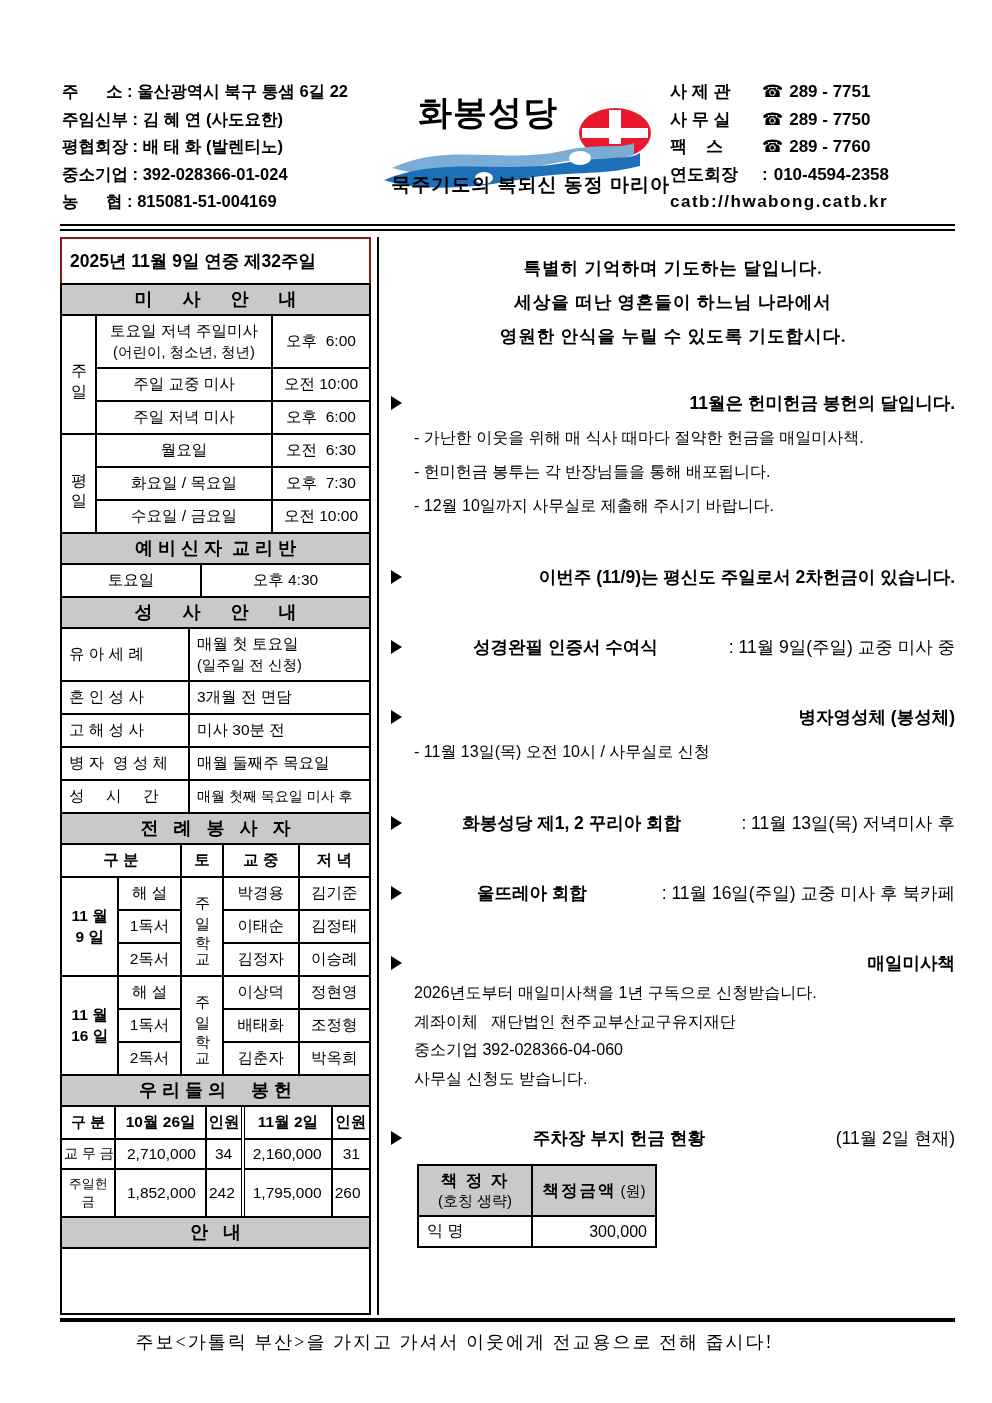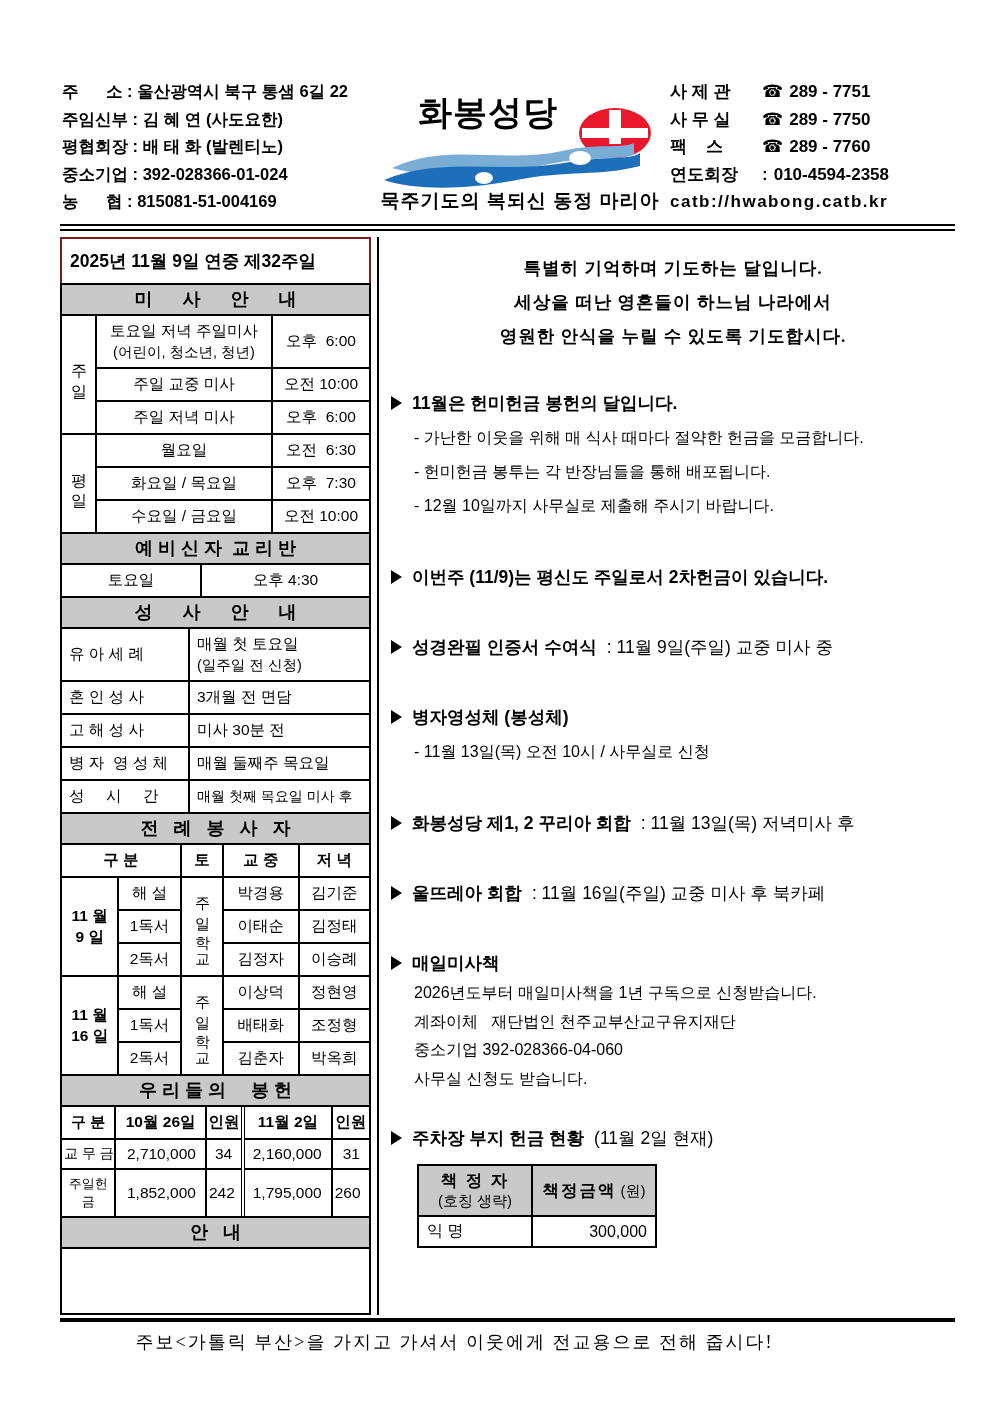--- a/index.html
+++ b/index.html
@@ -11,21 +11,21 @@
   }
   .pre { white-space: pre; }
 
   
   .masthead { position: absolute; top: 78px; left: 62px; width: 893px; display: flex; }
   .mast-left { width: 308px; font-size: 16.5px; font-weight: bold; line-height: 27.5px; }
   .mast-center { width: 300px; position: relative; height: 138px; }
   .logo-title { position: absolute; top: 12px; left: 48px; font-size: 34px; font-weight: bold; letter-spacing: 1px; }
   .logo-emblem { position: absolute; top: 27px; left: 206px; }
   .logo-waves { position: absolute; top: 58px; left: 14px; }
-  .logo-sub { position: absolute; bottom: 2px; width: 100%; text-align: center; font-size: 19px; font-weight: bold; letter-spacing: 1px; }
+  .logo-sub { position: absolute; bottom: 18px; width: 100%; text-align: right; font-size: 19px; font-weight: bold; letter-spacing: 1px; }
   .mast-right { width: 285px; font-size: 17px; font-weight: bold; line-height: 27.5px; }
   .mr-line { display: flex; align-items: baseline; white-space: pre; }
   .mr-label { display: inline-block; min-width: 86px; }
   .mr-icon { margin: 0 6px; }
   .mr-url { letter-spacing: 1.5px; }
 
   
   .top-rule { position: absolute; top: 224px; left: 60px; width: 895px; border-top: 7px double #000; }
   .bottom-rule { position: absolute; top: 1318px; left: 60px; width: 895px; border-top: 4px solid #000; }
   .footer-text { position: absolute; top: 1330px; left: 0; width: 909px; text-align: center;
@@ -57,21 +57,21 @@
   .off td { padding-top: 9px; padding-bottom: 9px; }
   .notice-box { border: 2px solid #000; margin-top: -2px; flex: 1; background: #fff; }
 
   
   .intro { padding-top: 14px; text-align: center; font-family: "Liberation Serif", "DejaVu Serif", serif;
            font-weight: bold; font-size: 17.5px; line-height: 34px; letter-spacing: 1px; }
   .ann { margin-top: 38px; }
   .ann.mt-lg { margin-top: 46px; }
   .ann.mt-md { margin-top: 42px; }
   .ann.mt-sm { margin-top: 33px; }
-  .ann-head { display: flex; align-items: center; gap: 10px; font-size: 17.5px; white-space: nowrap; }
+  .ann-head { display: flex; align-items: center; gap: 10px; font-size: 17.5px; white-space: nowrap; justify-content: space-between; }
   .tri { width: 0; height: 0; border-left: 11px solid #000; border-top: 7px solid transparent;
          border-bottom: 7px solid transparent; flex: none; }
   .ann-title { font-weight: bold; }
   .ann-tail { font-weight: normal; }
   .ann-subs { margin-left: 23px; margin-top: 6px; font-size: 16px; line-height: 34px; }
   .ann-subs.tight { line-height: 28.5px; margin-top: 4px; }
 
   
   table.park { border-collapse: collapse; margin: 14px 0 0 26px; width: 238px; table-layout: fixed; }
   table.park, table.park td { border: 2px solid #000; }
@@ -339,21 +339,21 @@
         <div>세상을 떠난 영혼들이 하느님 나라에서</div>
         <div>영원한 안식을 누릴 수 있도록 기도합시다.</div>
       </div>
 
       <div class="ann">
         <div class="ann-head">
           <span class="tri"></span>
           <span class="ann-title">11월은 헌미헌금 봉헌의 달입니다.</span>
         </div>
         <div class="ann-subs">
-          <div>- 가난한 이웃을 위해 매 식사 때마다 절약한 헌금을 모금합니다.</div>
+          <div>- 가난한 이웃을 위해 매 식사 때마다 절약한 헌금을 매일미사책.</div>
           <div>- 헌미헌금 봉투는 각 반장님들을 통해 배포됩니다.</div>
           <div>- 12월 10일까지 사무실로 제출해 주시기 바랍니다.</div>
         </div>
       </div>
 
       <div class="ann mt-md">
         <div class="ann-head">
           <span class="tri"></span>
           <span class="ann-title">이번주 (11/9)는 평신도 주일로서 2차헌금이 있습니다.</span>
         </div>

